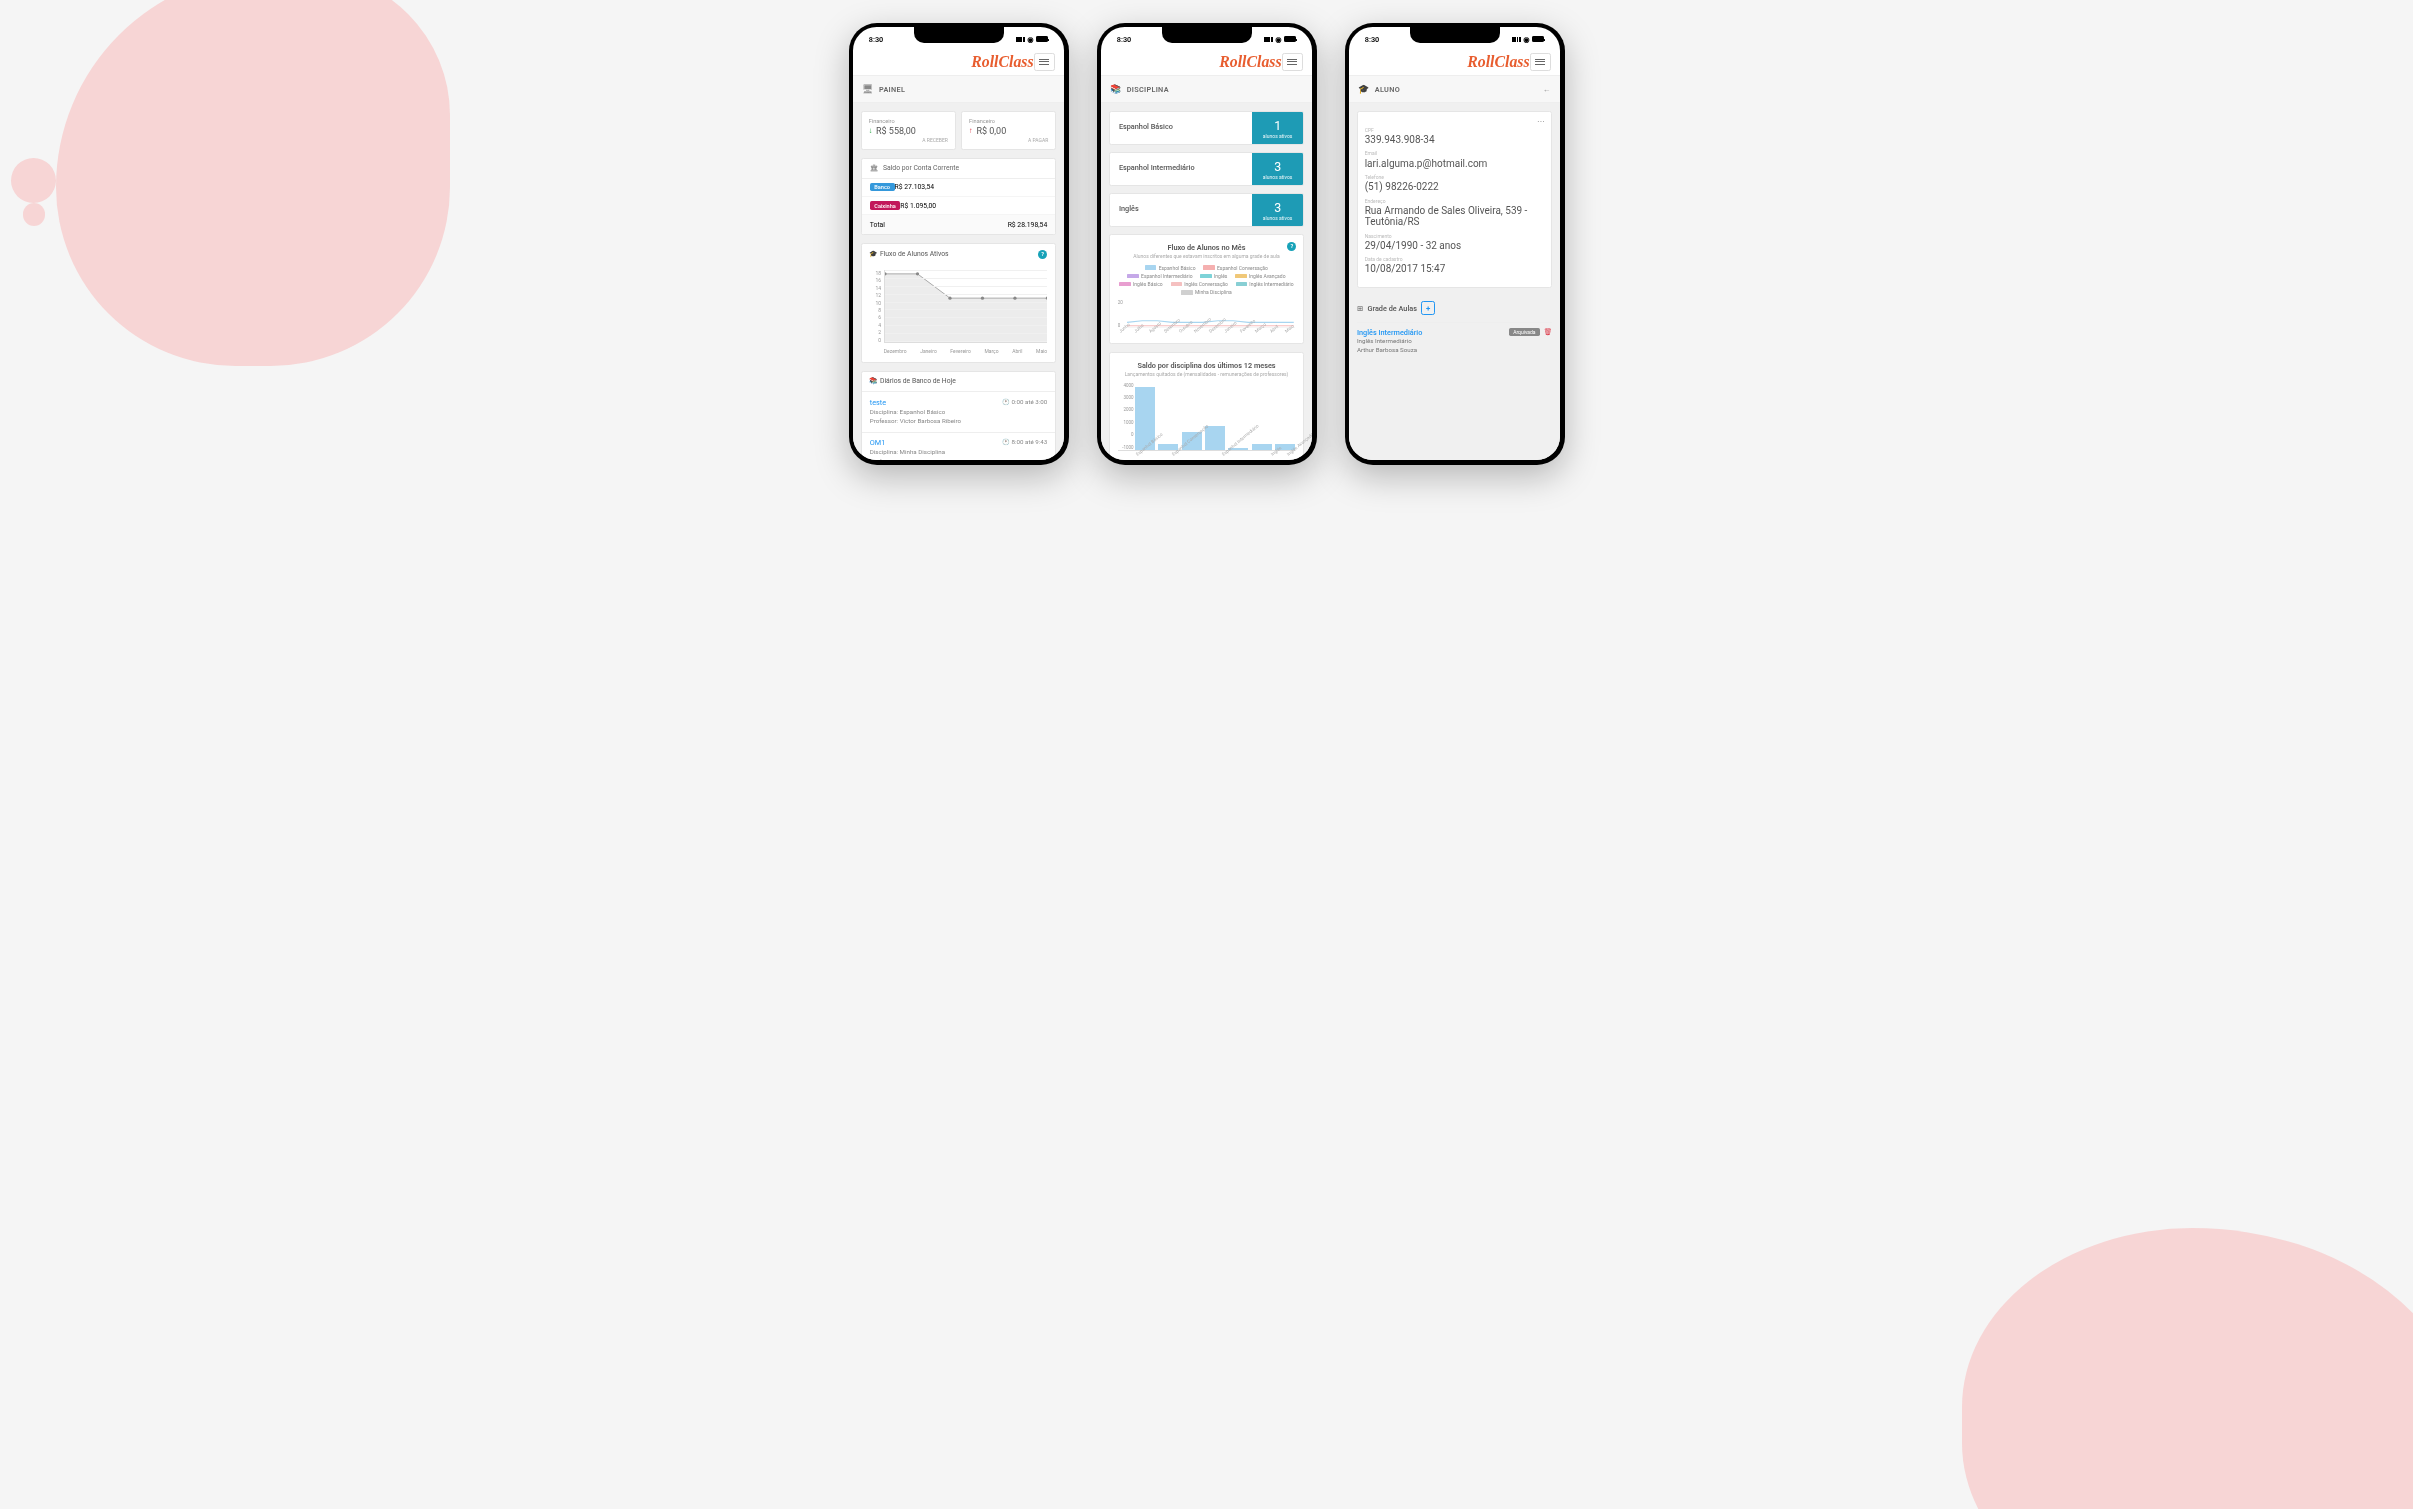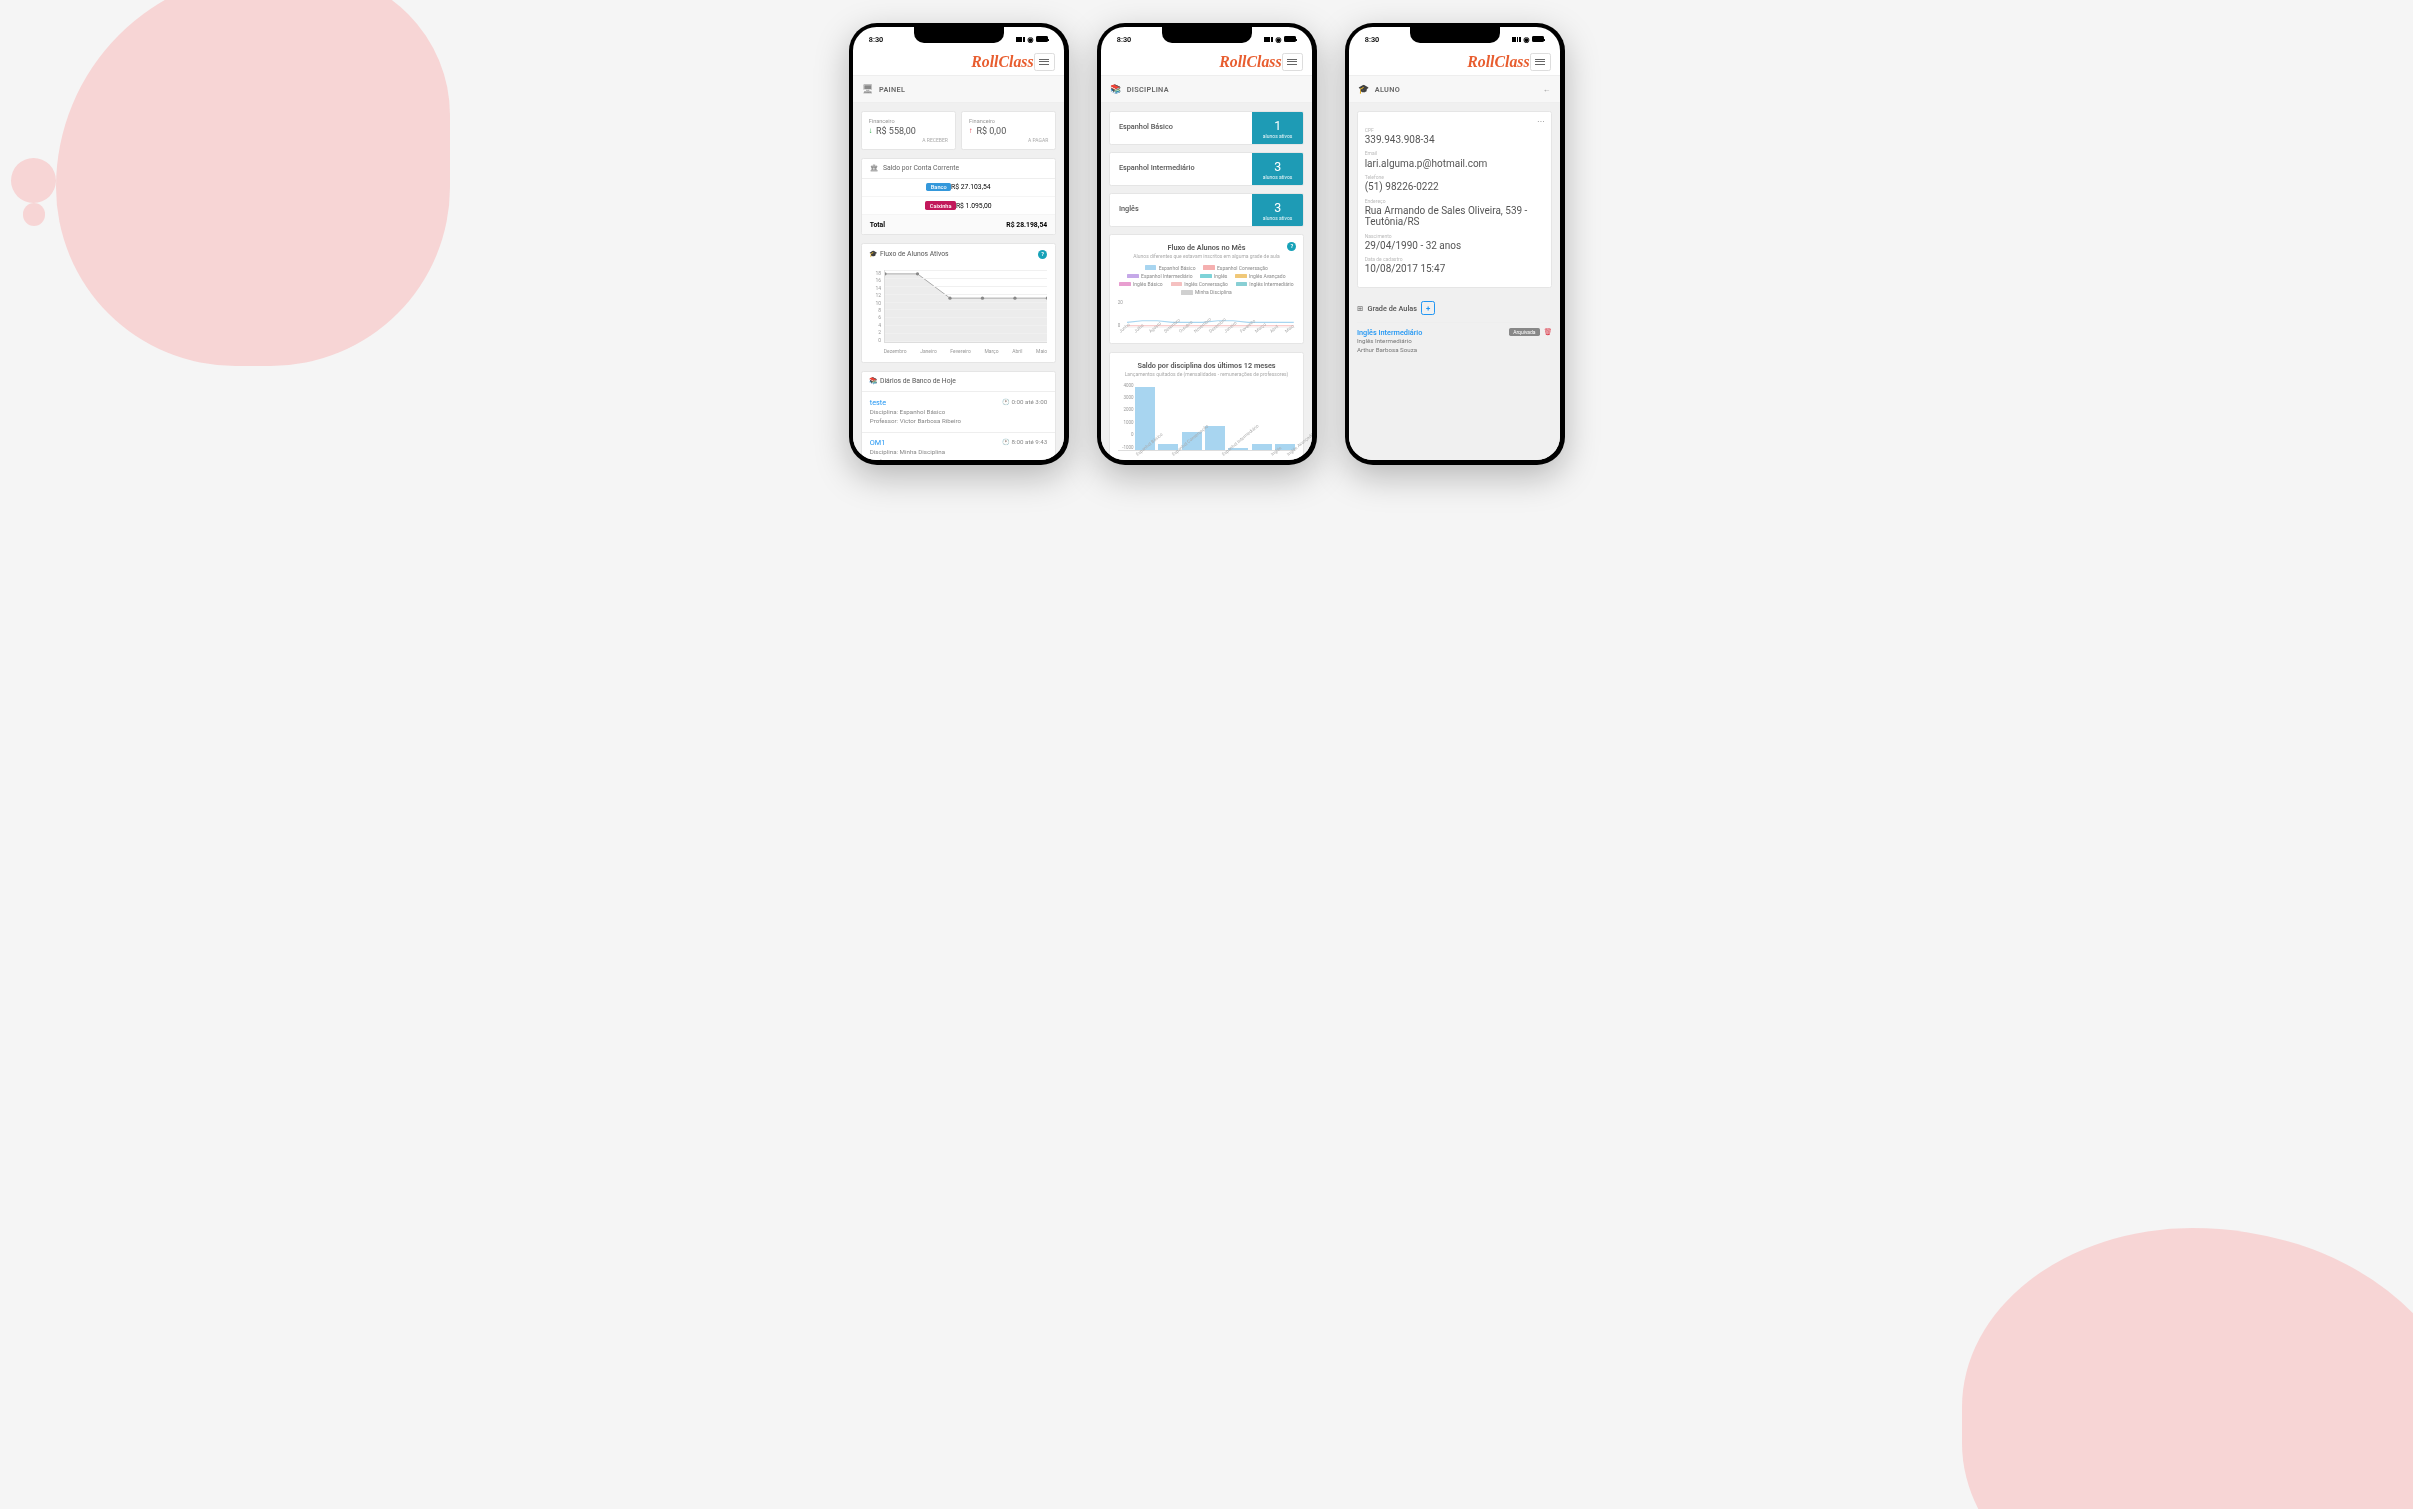--- a/index.html
+++ b/index.html
@@ -34,26 +34,26 @@
 .fin-card{flex:1;background:#fff;border:0.6px solid #e5e5e5;border-radius:2.3px;padding:5.6px 6.8px}
 .fin-label{font-size:5.6px;color:#999;margin-bottom:2.3px}
 .fin-value{font-size:9px;font-weight:400;display:flex;align-items:center;gap:3.4px}
 .fin-value.green{color:#555}
 .fin-value.red{color:#555}
 .arrow-down{color:#28a745;font-size:7.9px}
 .arrow-up{color:#dc3545;font-size:7.9px}
 .fin-sub{font-size:5px;color:#aaa;text-align:right;margin-top:1.1px}
 .saldo-card{background:#fff;border:0.6px solid #e5e5e5;border-radius:2.3px;margin-bottom:7.9px}
 .saldo-head{padding:5.6px 7.9px;font-size:6.8px;color:#666;display:flex;align-items:center;gap:4.5px;border-bottom:0.6px solid #eee}
-.saldo-row{display:flex;justify-content:center;align-items:center;padding:4.5px 7.9px;font-size:6.8px}
+.saldo-row{display:flex;justify-content:flex-start;align-items:center;padding:4.5px 7.9px;font-size:6.8px}
 .saldo-row:not(:last-child){border-bottom:0.6px solid #f5f5f5}
 .badge{padding:1.1px 4.5px;border-radius:1.7px;font-size:5.6px;color:#fff;font-weight:500}
 .badge.blue{background:#3498db}
 .badge.pink{background:#c2185b}
-.saldo-total{font-weight:700;padding:5.6px 7.9px;display:flex;justify-content:space-between;font-size:6.8px;background:#fafafa}
+.saldo-total{font-weight:400;padding:5.6px 7.9px;display:flex;justify-content:space-between;font-size:6.8px;background:#fafafa}
 .panel-card{background:#fff;border:0.6px solid #e5e5e5;border-radius:2.3px;margin-bottom:7.9px}
 .panel-head{padding:5.6px 7.9px;display:flex;justify-content:space-between;align-items:center;font-size:6.8px;color:#555}
 .panel-head .help{width:9px;height:9px;border-radius:50%;background:#17a2b8;color:#fff;font-size:5.6px;display:flex;align-items:center;justify-content:center;font-weight:700}
 .chart-area{padding:5.6px 7.9px 7.9px}
 .line-chart{position:relative;height:84px}
 .y-axis{position:absolute;left:0;top:0;bottom:11.3px;width:11.3px;display:flex;flex-direction:column;justify-content:space-between;font-size:5px;color:#999;text-align:right}
 .x-axis{position:absolute;bottom:0;left:14px;right:0;display:flex;justify-content:space-between;font-size:5px;color:#999}
 .chart-plot{position:absolute;left:14px;right:0;top:0;bottom:11.3px;border-left:0.6px solid #ddd;border-bottom:0.6px solid #ddd}
 .grid-line{position:absolute;left:0;right:0;border-top:0.6px solid #f0f0f0}
 .diary-item{padding:5.6px 7.9px;border-top:0.6px solid #eee}

